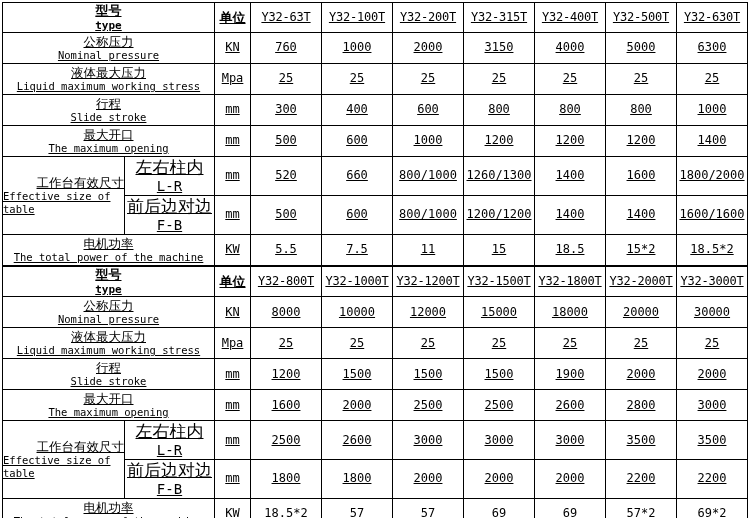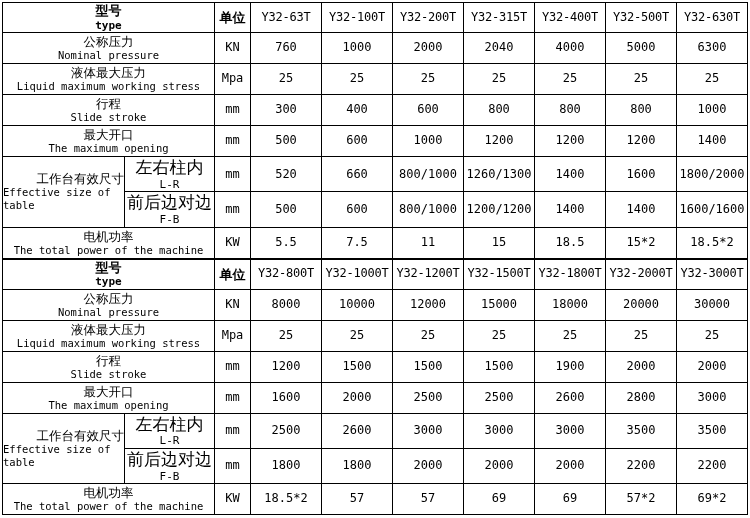--- a/index.html
+++ b/index.html
@@ -12,20 +12,21 @@
     height: 518px;
     font-family: "Liberation Serif", serif;
     color: #000;
     overflow: hidden;
   }
   .sheet {
     width: 603px;
     height: 518px;
     box-sizing: border-box;
     padding: 2px 2px 10px 2px;
+    text-decoration: underline;
   }
   table.spec {
     border-collapse: collapse;
     width: 746px;
     table-layout: fixed;
   }
   table.spec td, table.spec th {
     border: 1px solid #000;
     padding: 0;
     text-align: center;
@@ -70,21 +71,21 @@
   .rowname-tbl {
     padding: 1px 2px 1px 4px;
     text-align: left;
   }
   .rowname-tbl .cn { text-align: right; }
   .rowname-tbl .en { text-align: left; }
   .sub {
     padding: 1px 2px;
   }
   .sub .cn { font-size: 17px; }
-  .sub .en { font-size: 11px; }
+  .sub .en { font-size: 14px; }
   .h-row  { height: 31px; }
   .h-hdr  { height: 30px; }
   .col-unit { width: 36px; }
   .split-left { width: 122px; }
   .split-sub  { width: 90px; }
 </style>
 </head>
 <body>
 
 <div class="sheet">
@@ -116,21 +117,21 @@
 
       <tr class="h-row">
         <td colspan="2" class="rowname">
           <span class="cn">公称压力</span>
           <span class="en">Nominal pressure</span>
         </td>
         <td class="unitcell">KN</td>
         <td class="num">760</td>
         <td class="num">1000</td>
         <td class="num">2000</td>
-        <td class="num">2040</td>
+        <td class="num">3150</td>
         <td class="num">4000</td>
         <td class="num">5000</td>
         <td class="num">6300</td>
       </tr>
 
       <tr class="h-row">
         <td colspan="2" class="rowname">
           <span class="cn">液体最大压力</span>
           <span class="en">Liquid maximum working stress</span>
         </td>

